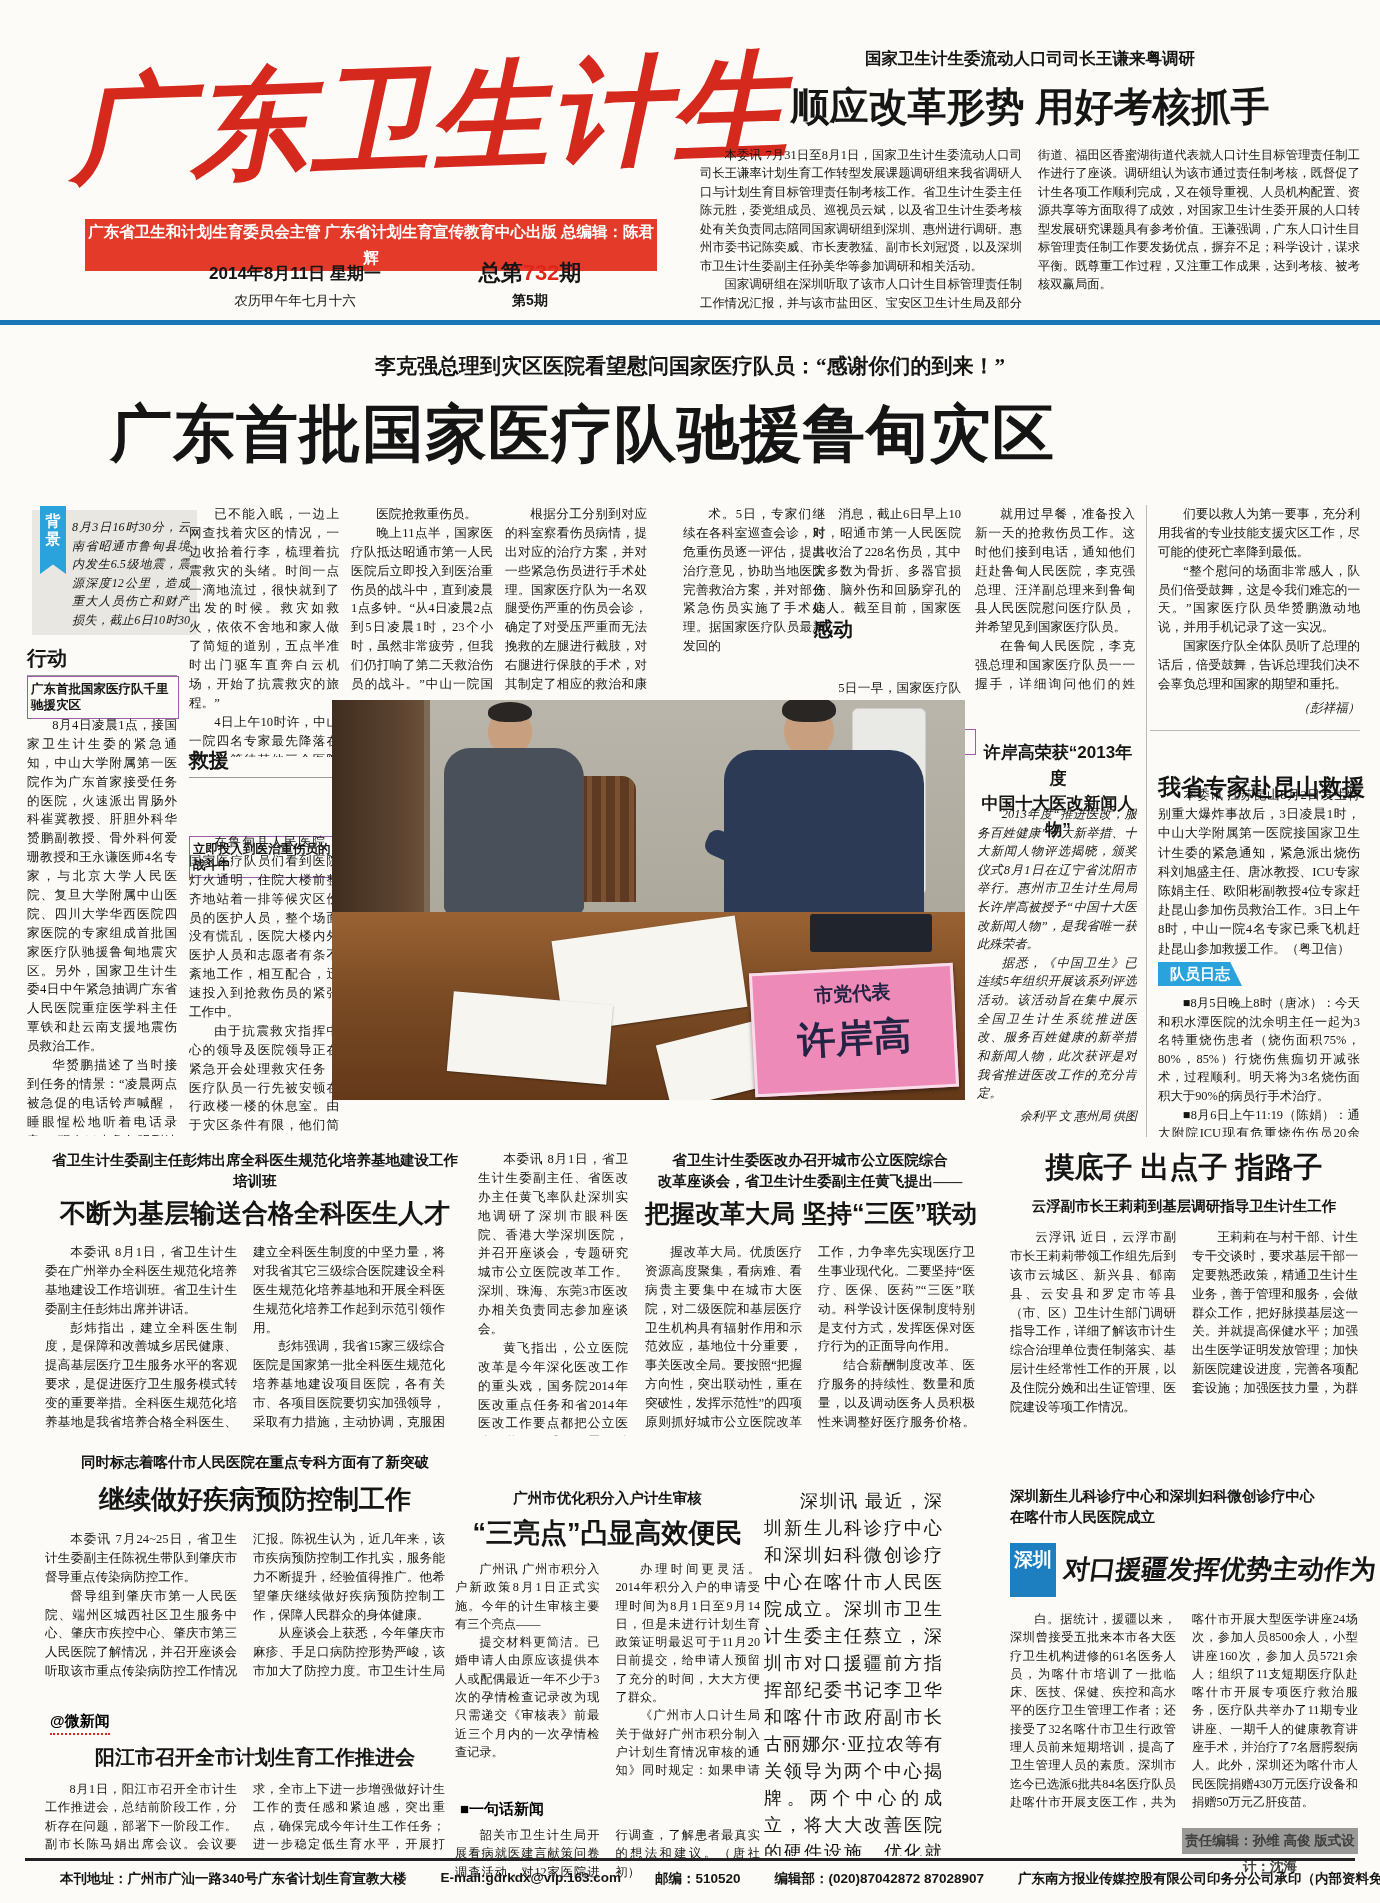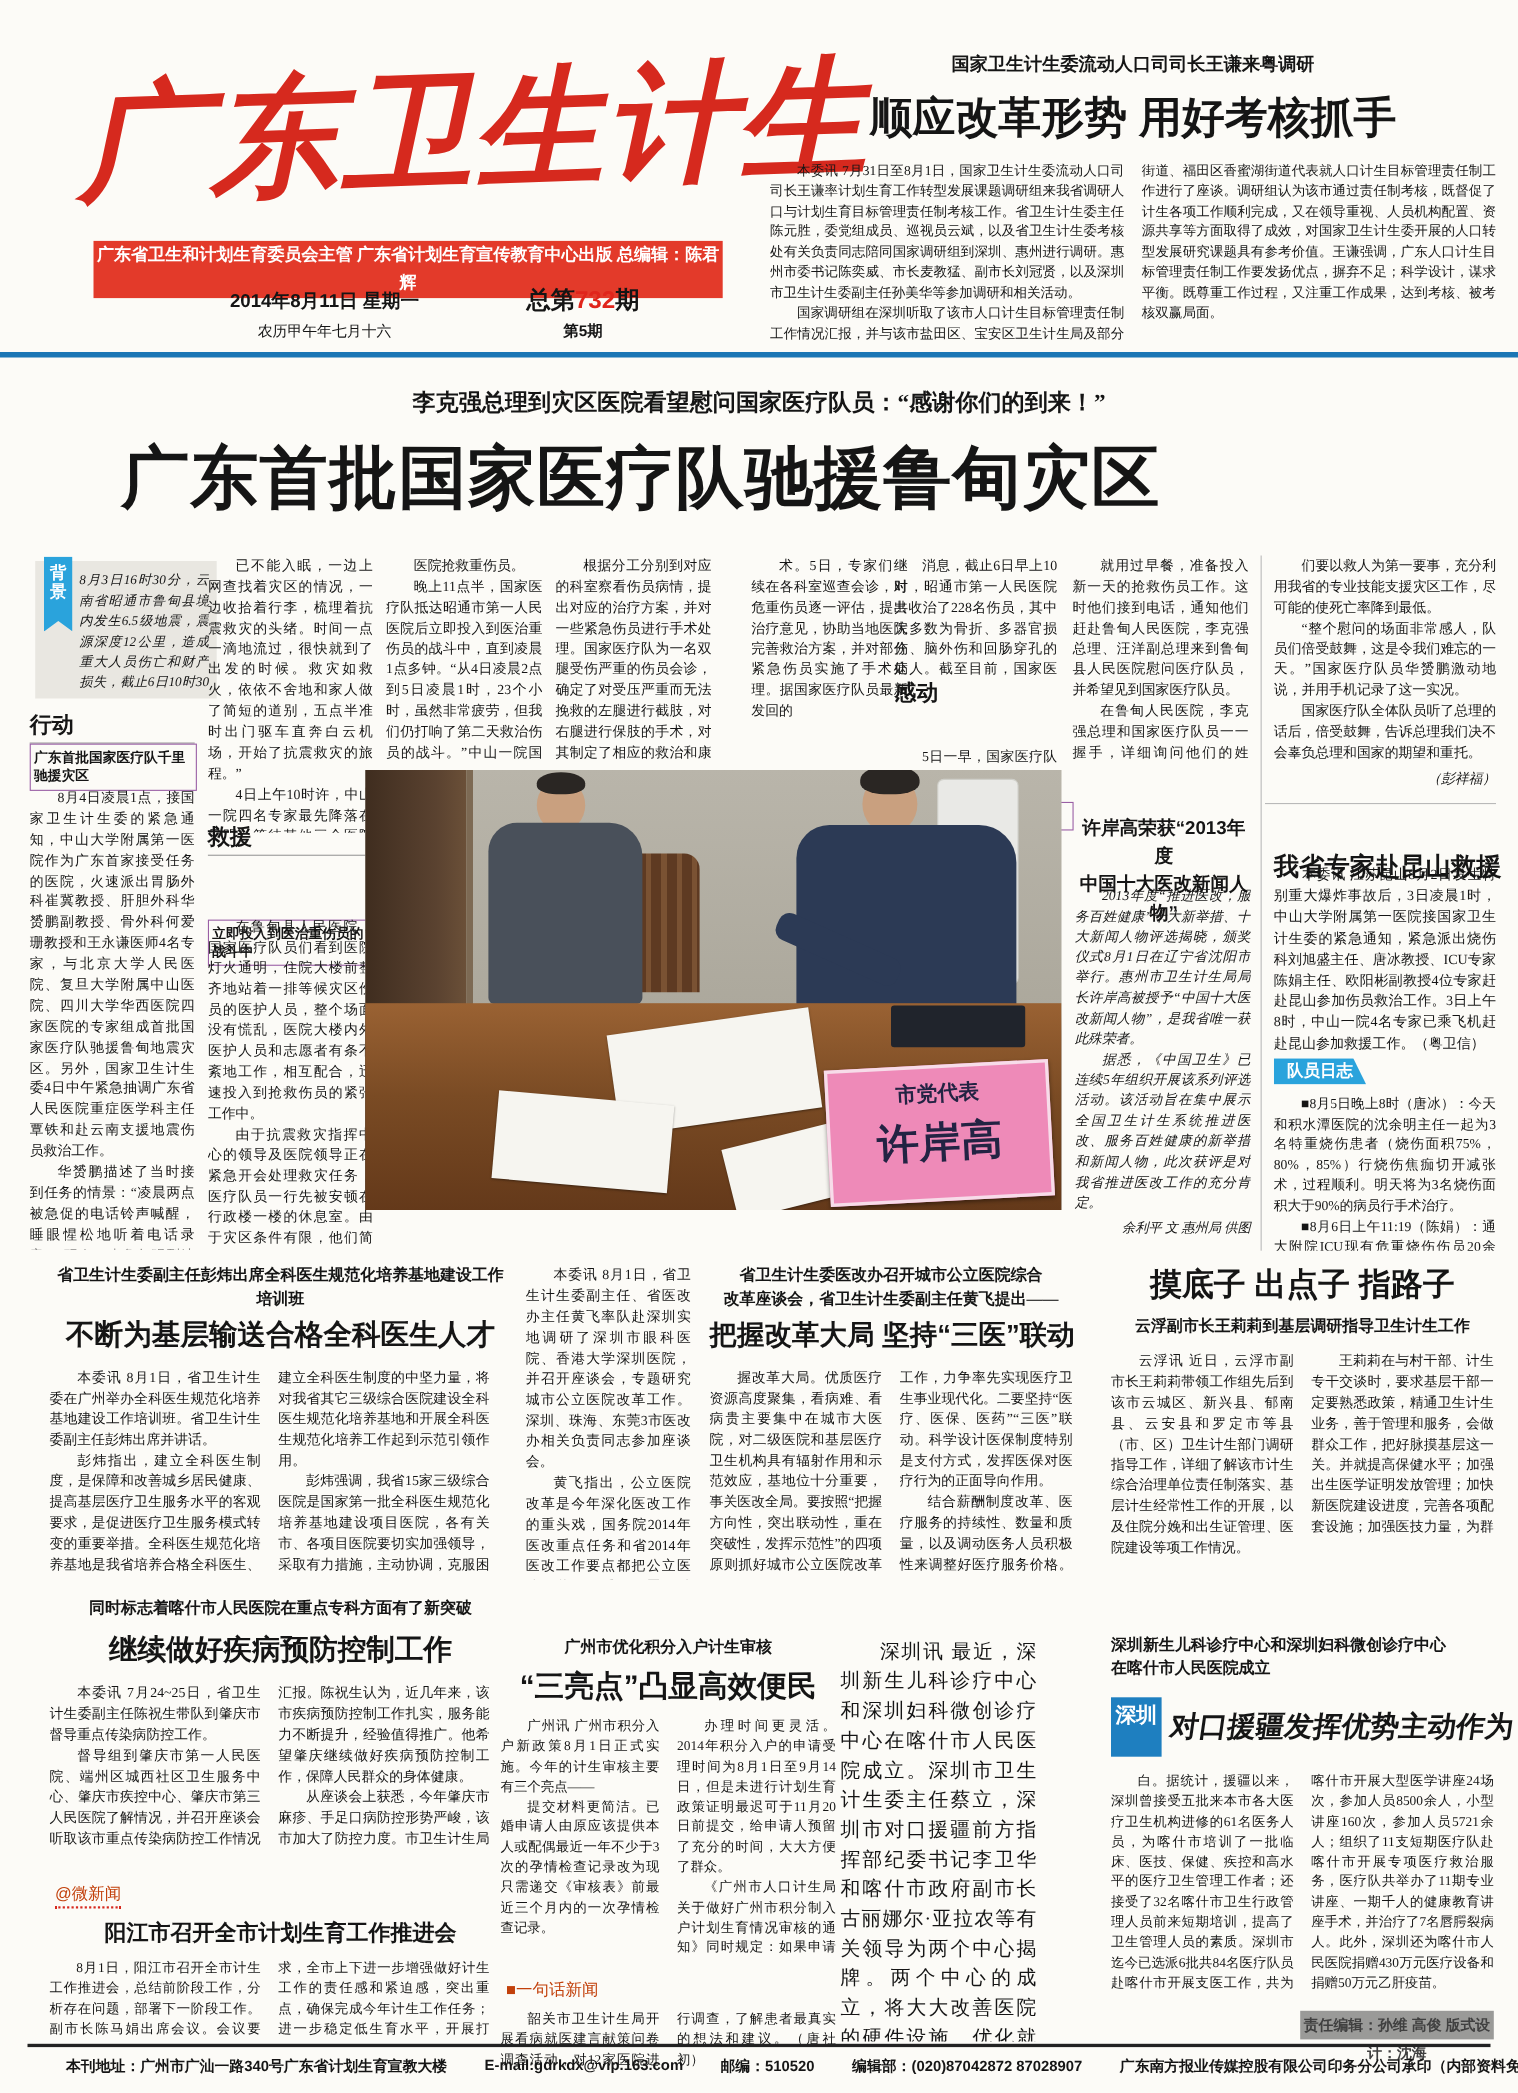--- a/index.html
+++ b/index.html
@@ -30,21 +30,21 @@
           font-family:"Liberation Sans",sans-serif;}
   .byline{text-align:right;font-style:italic;}
   .vrule{width:1px;background:#b9b9b9;}
   .hrule{height:1px;background:#b9b9b9;}
   .italic{font-style:italic;}
   .credit-gray{background:#9a9a98;color:#404040;font-weight:bold;font-size:13.5px;text-align:center;
                font-family:"Liberation Sans",sans-serif;line-height:26px;}
   .footer-rule{height:3px;background:#222;}
   .footer{font-family:"Liberation Sans",sans-serif;font-weight:bold;font-size:13.5px;
           display:flex;gap:34px;white-space:nowrap;}
-  .redlabel{color:#c2410c;font-weight:normal;font-family:"Liberation Sans",sans-serif;}
+  .redlabel{color:#000000;font-weight:bold;font-family:"Liberation Sans",sans-serif;}
   
   .photo{background:linear-gradient(180deg,#b9b5aa 0%,#aca89c 55%,#8c837a 60%);overflow:hidden;}
   .door{background:linear-gradient(90deg,#3f2d1f,#5a4230 70%,#6b5038);}
   .chair{background:repeating-linear-gradient(90deg,#5e3a22 0 9px,#7a5233 9px 14px);border-radius:14px 14px 0 0;}
   .man1{background:#49505a;border-radius:26px 30px 6px 6px;}
   .man2{background:#2c3a55;border-radius:30px 34px 8px 8px;}
   .head{background:#c9a07f;border-radius:50%;}
   .hair{background:#2a2623;border-radius:50% 50% 40% 40%;}
   .desk{background:linear-gradient(180deg,#9a6233,#7a4b24 45%,#64391a);}
   .paper{background:#f6f5f0;box-shadow:0 1px 2px rgba(0,0,0,.4);}

